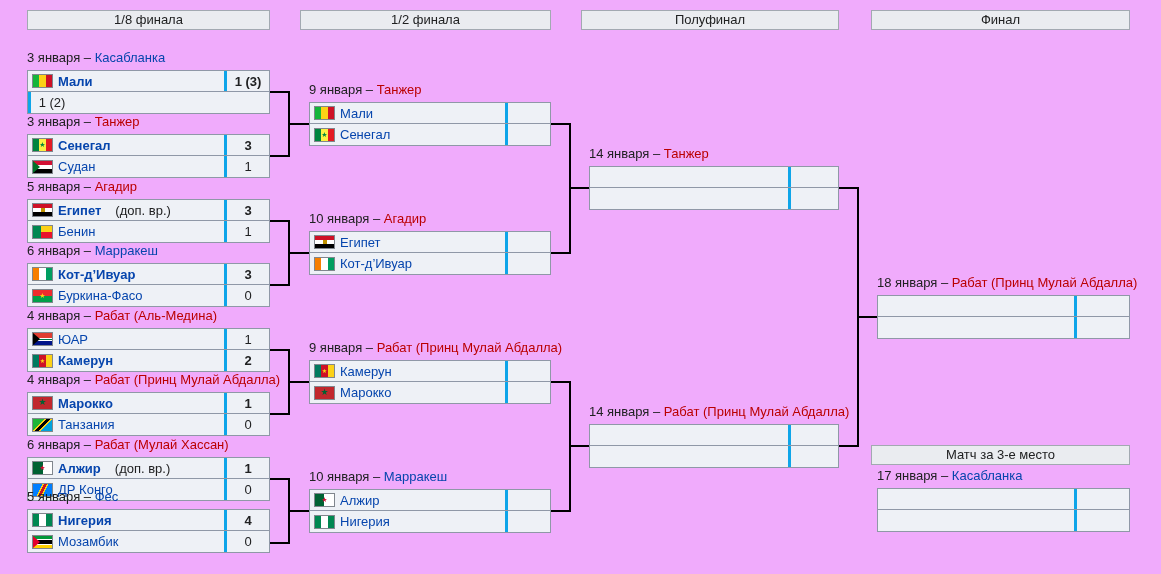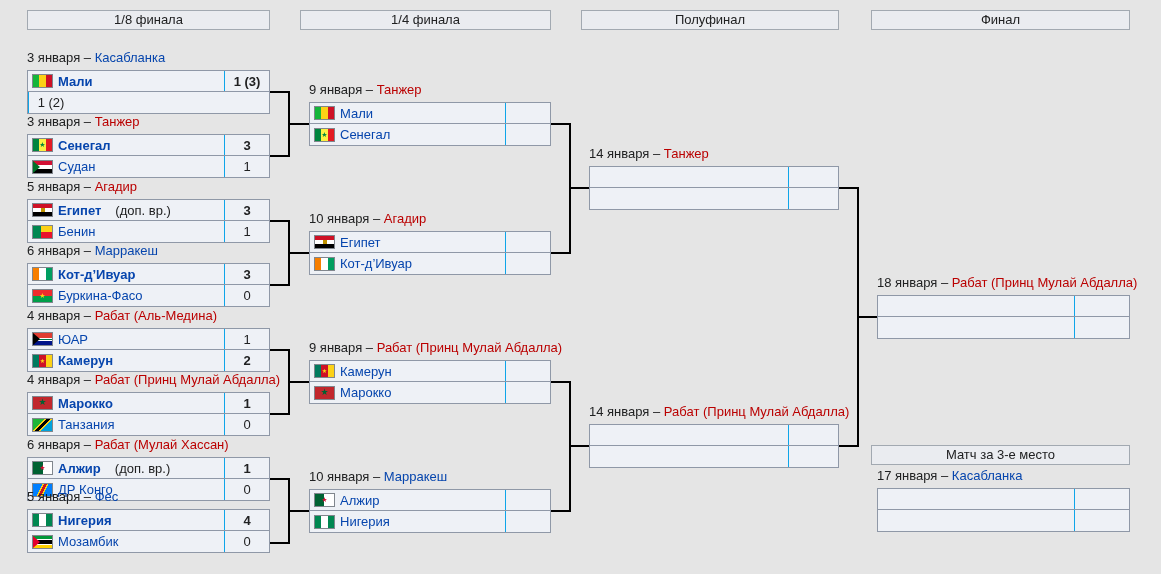--- a/index.html
+++ b/index.html
@@ -1,29 +1,29 @@
 <!DOCTYPE html>
 <html><head>
 <meta charset="utf-8">
 <style>
   *{margin:0;padding:0;box-sizing:border-box}
   body{background:#fff}
-  .stage{position:relative;width:1161px;height:574px;background:#e5e5e5;
+  .stage{position:relative;width:1161px;height:574px;background:#f0abfc;
          font-family:"Liberation Sans","DejaVu Sans",sans-serif;font-size:13px;color:#202122;overflow:hidden}
   .hdr{position:absolute;height:20px;line-height:18px;text-align:center;
        background:#eaecf0;border:1px solid #a2a9b1;font-size:13px}
   .match{position:absolute}
   .mdate{height:17px;line-height:17px;margin-bottom:4px;white-space:nowrap;font-size:13px}
   a{text-decoration:none;cursor:pointer}
   .vb{color:#0645ad}
   .vr{color:#ba0000}
   .trow{display:flex;align-items:center;height:22px;border:1px solid #8f98a7;background:#eef1f6}
   .trow+.trow{border-top:none}
   .cell{flex:1;display:flex;align-items:center;height:100%;padding-left:2px;overflow:hidden;white-space:nowrap}
-  .score{display:flex;align-items:center;justify-content:center;height:100%;border-left:1px solid #0ea5e9}
+  .score{display:flex;align-items:center;justify-content:center;height:100%;border-left:3px solid #0ea5e9}
   .r16 .score,.qf .score{width:45px}
   .sf .score{width:50px}
   .fin .score{width:55px}
   .r16,.qf{width:243px}
   .w{font-weight:bold}
   .tname{color:#0645ad}
   .note{color:#202122;margin-left:14px}
   .line{position:absolute;background:#000}
   
   .flag{position:relative;display:inline-block;width:21px;height:14px;border:1px solid #80868d;
@@ -53,21 +53,21 @@
   .f-ng{background:linear-gradient(90deg,#008751 0 33.4%,#fff 33.4% 66.7%,#008751 66.7%)}
   .f-mz{background:linear-gradient(180deg,#009739 0 28%,#fff 28% 36%,#000 36% 64%,#fff 64% 72%,#FFD100 72%)}
   .f-mz::before{content:"";position:absolute;left:0;top:0;border-top:6px solid transparent;border-bottom:6px solid transparent;border-left:7px solid #E4002B}
 </style>
 </head>
 <body>
 
 <div class="stage">
 
   <div class="hdr" style="left:27px;top:10px;width:243px">1/8 финала</div>
-  <div class="hdr" style="left:300px;top:10px;width:251px">1/4 финала</div>
+  <div class="hdr" style="left:300px;top:10px;width:251px">1/2 финала</div>
   <div class="hdr" style="left:871px;top:10px;width:259px">Финал</div>
   <div class="hdr" style="left:581px;top:10px;width:258px">Полуфинал</div>
   <div class="hdr" style="left:871px;top:445px;width:259px">Матч за 3-е место</div>
 
   <div class="match r16" style="left:27px;top:49px">
     <div class="mdate"><span>3 января – </span><a class="vb">Касабланка</a></div>
     <div class="trow">
       <span class="cell">
           <span class="flag f-ml"></span>
           <a class="tname w">Мали</a>

